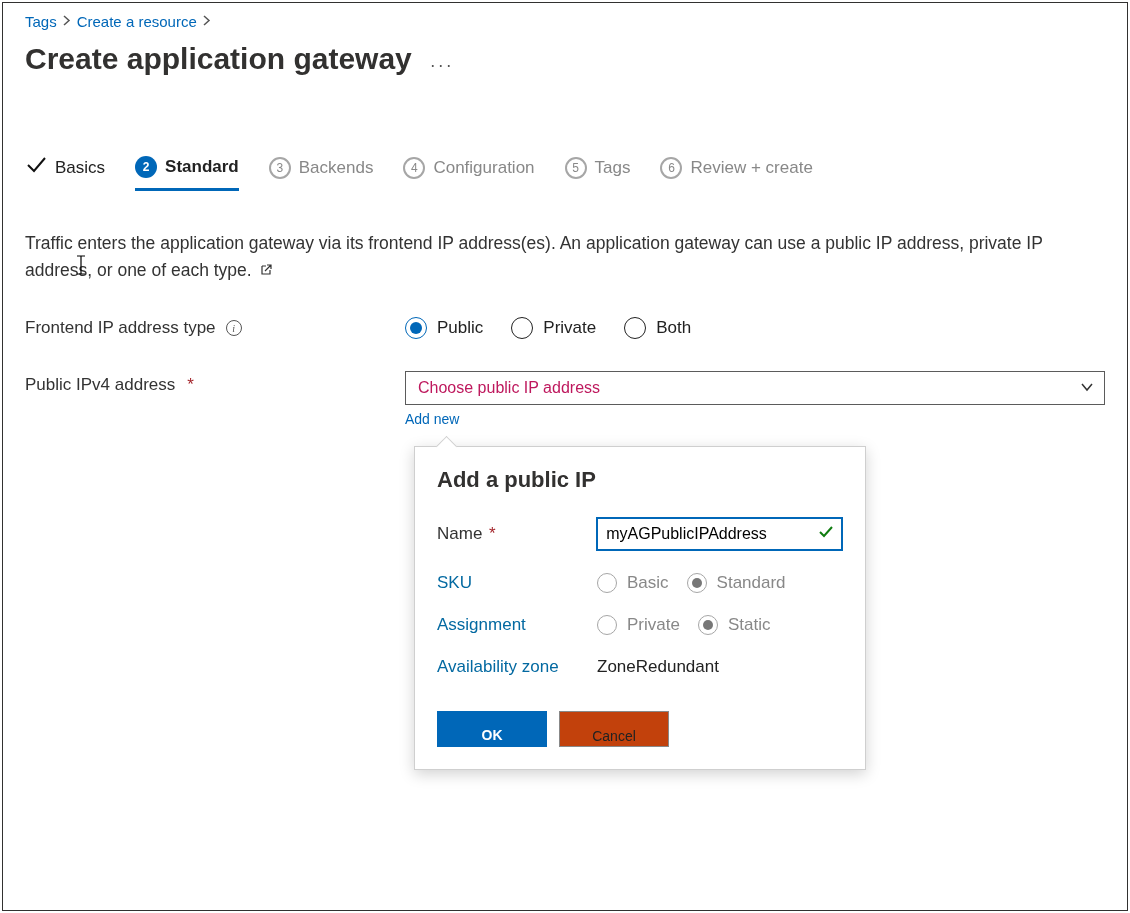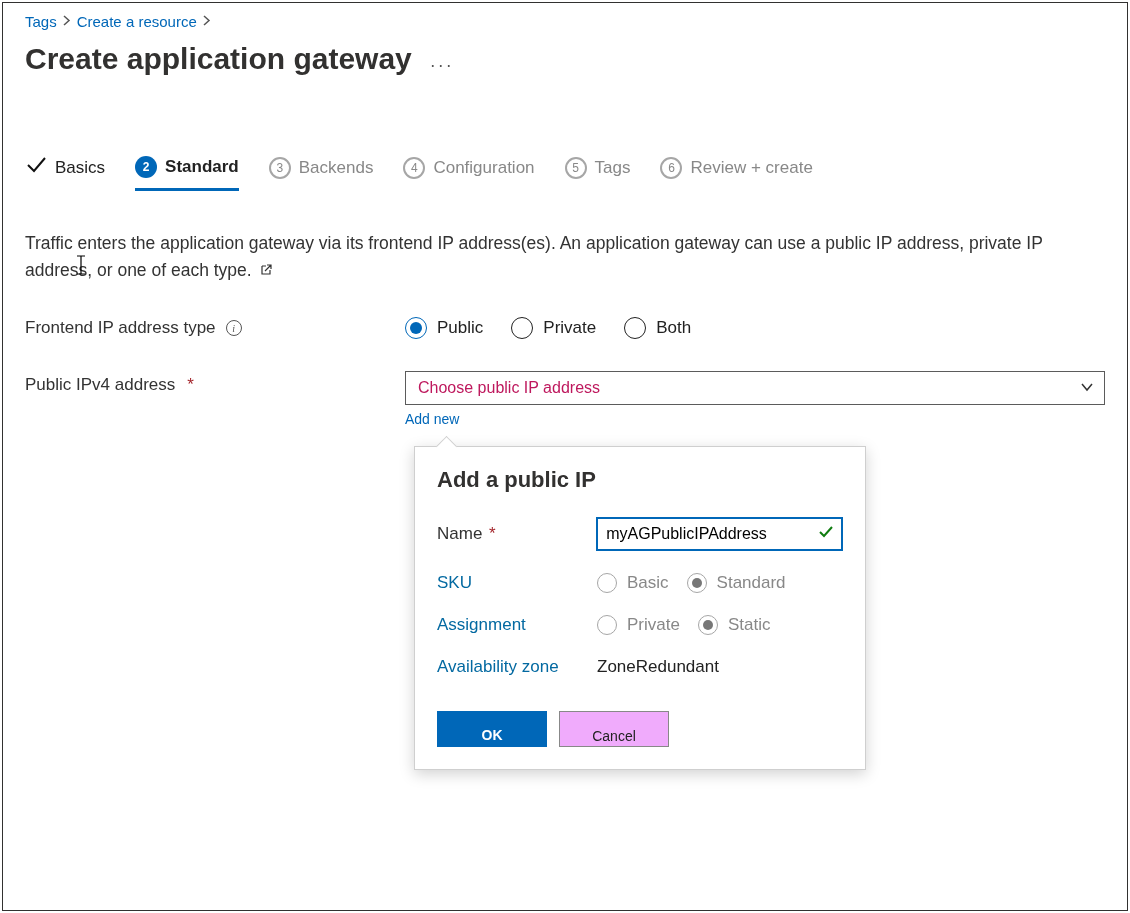--- a/index.html
+++ b/index.html
@@ -244,21 +244,21 @@
     font-size:14px;
     cursor:pointer;
     margin-top:8px;
   }
   .btn-primary{
     background:#0067b8; color:#fff; border:none;
     font-weight:600;
     min-width:110px;
   }
   .btn-secondary{
-    background:#f0abfc; color:#222;
+    background:#c2410c; color:#222;
     border:1px solid #888;
     min-width:110px;
   }
   .cursor-caret {
     position:absolute;
     left:72px;
     top:252px;
     font-size:22px;
     color:#000;
     pointer-events:none;

